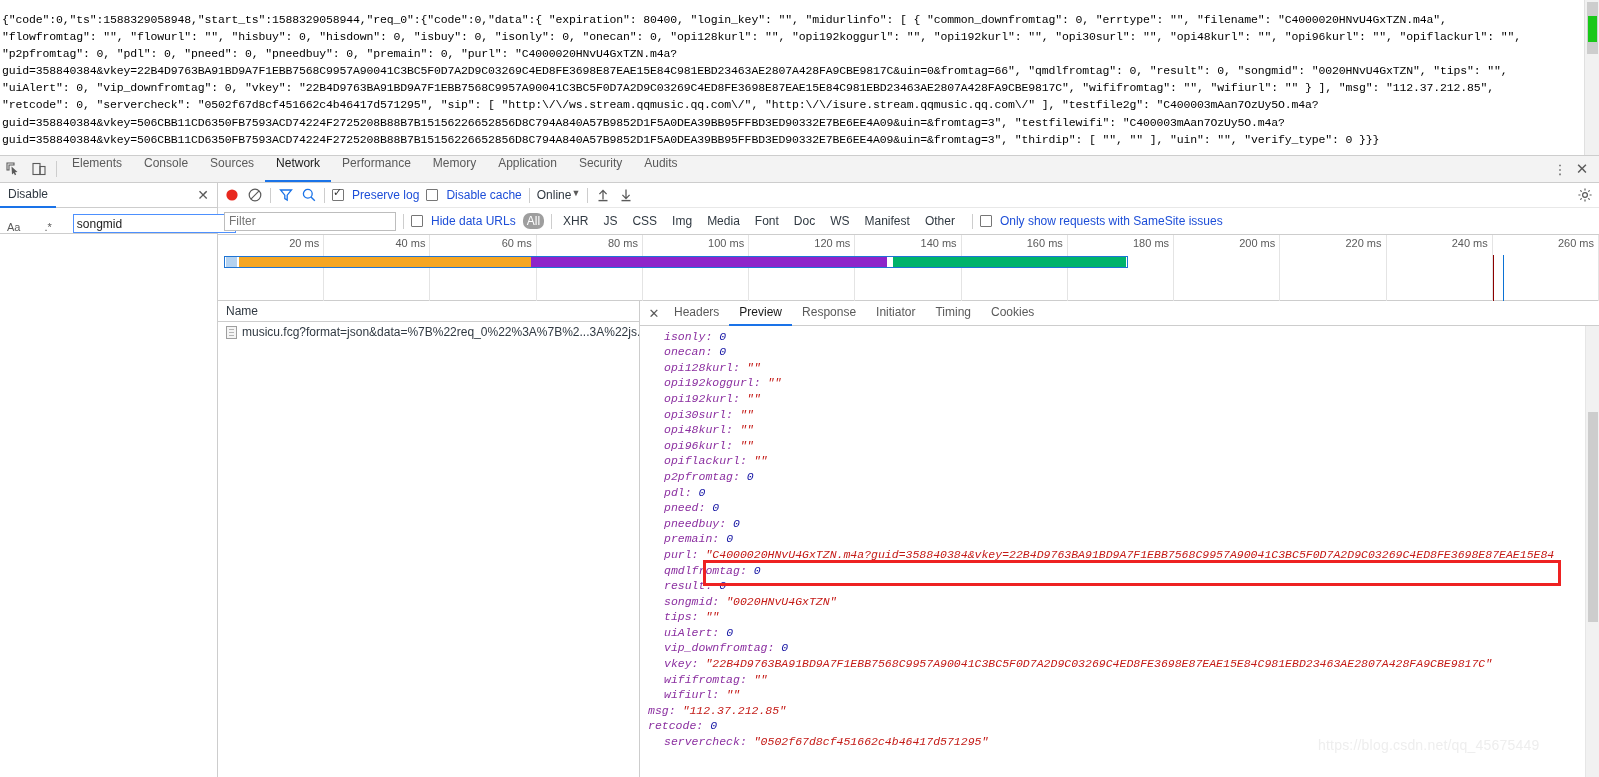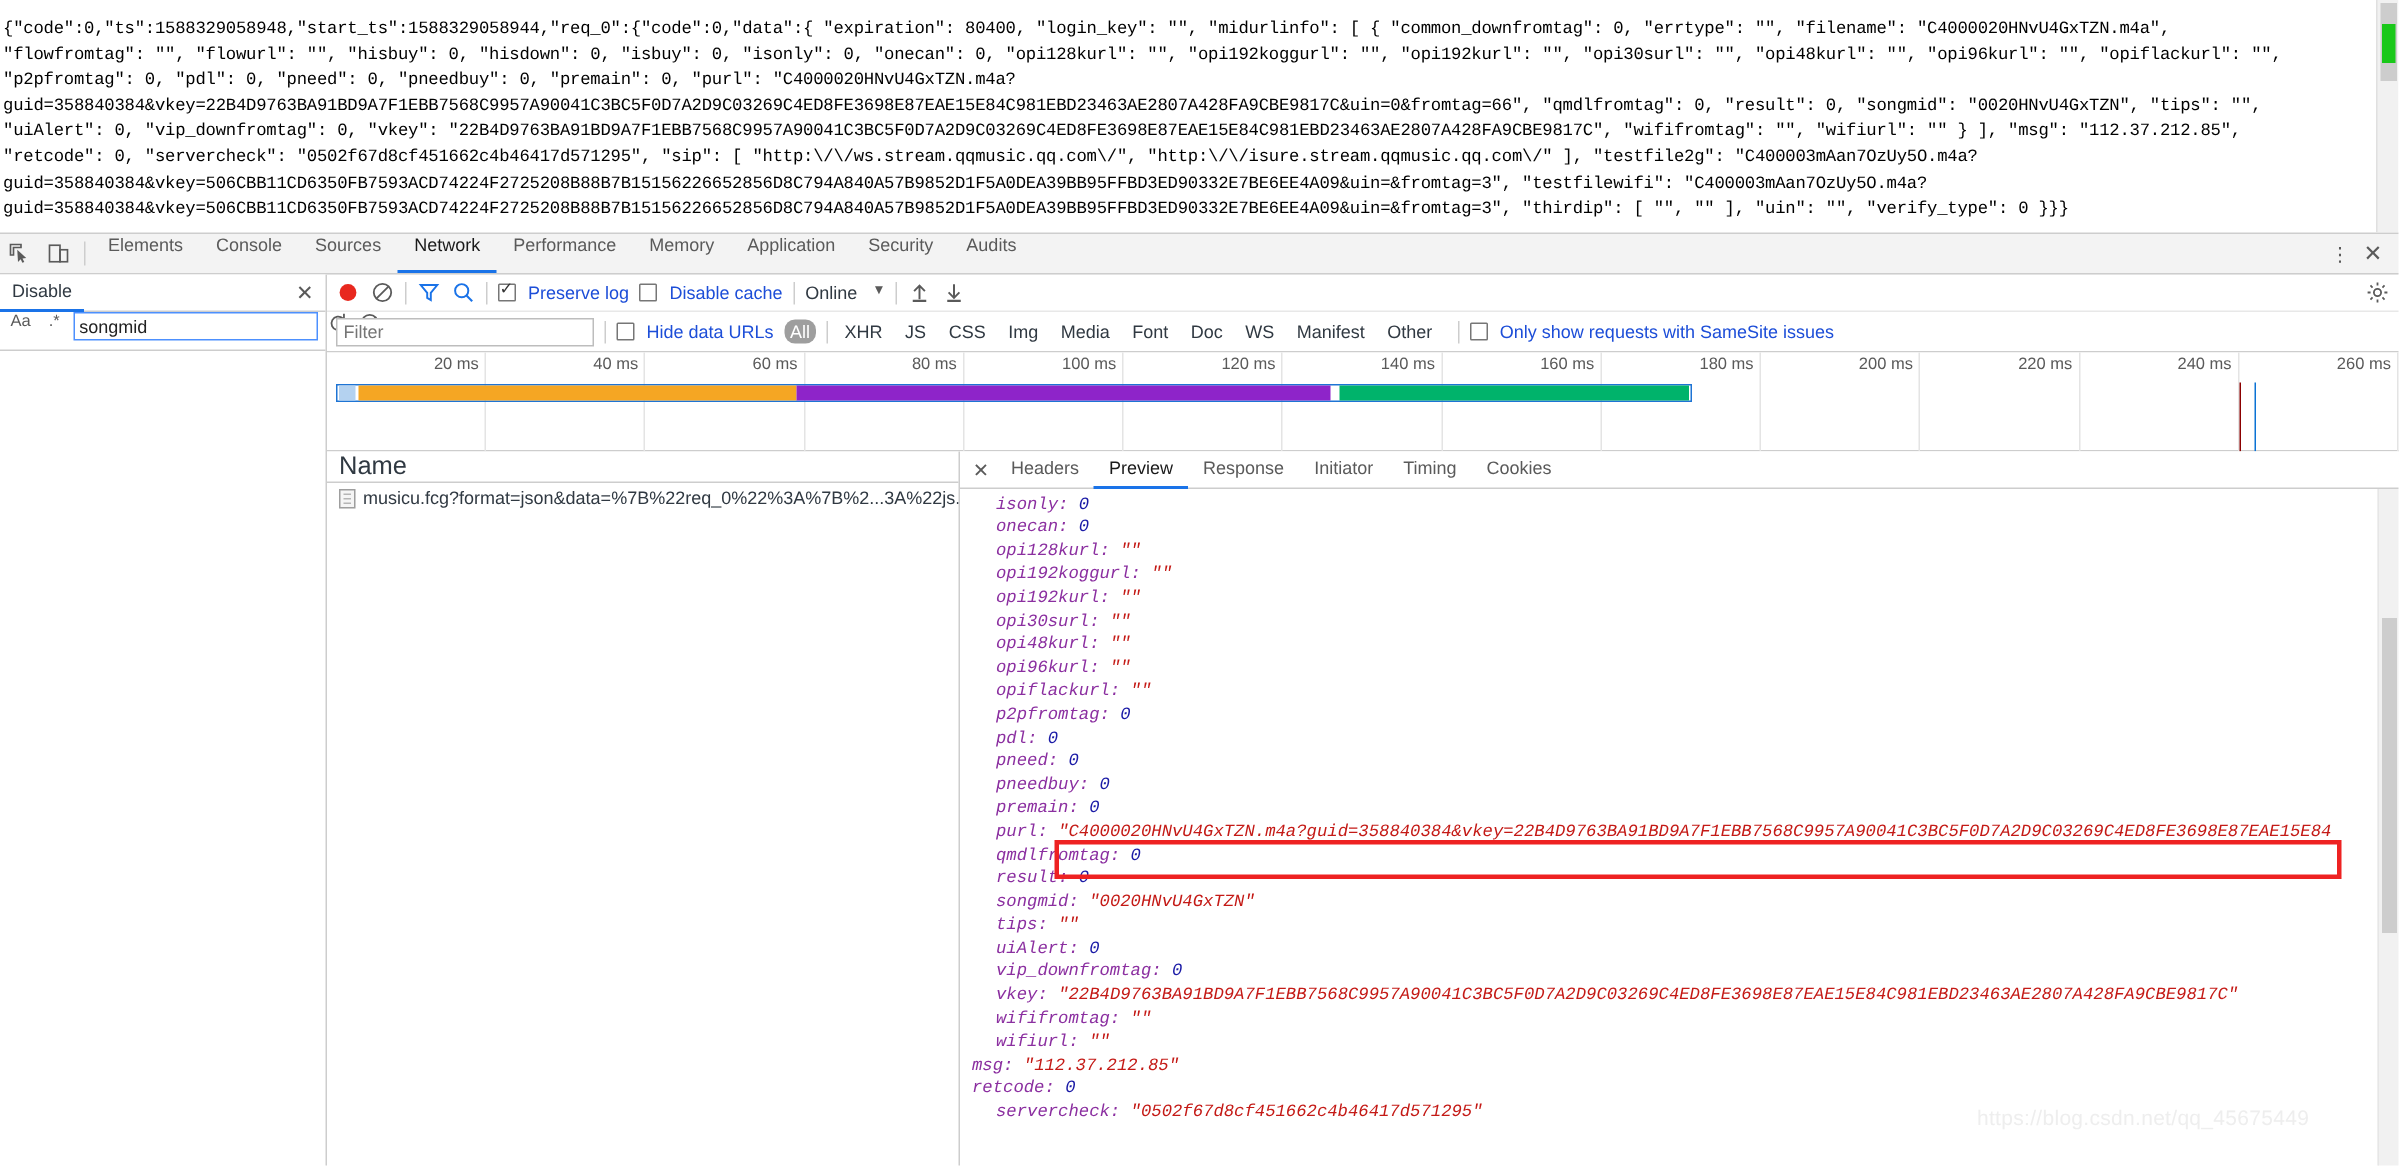--- a/index.html
+++ b/index.html
@@ -89,21 +89,21 @@
   #search-head {
     height: 25px; display: flex; align-items: center;
     border-bottom: 1px solid #cdcdcd; position: relative;
   }
   #search-head .lbl {
     padding: 0 8px; font-size: 12px; color: #303942;
     height: 25px; line-height: 23px; border-bottom: 2px solid #1a73e8;
   }
   #search-head .x { position: absolute; right: 8px; top: 4px; color: #5a5a5a; font-size: 14px; cursor: pointer;}
   #search-tools {
-    height: 26px; display: flex; align-items: flex-start; gap: 6px;
+    height: 26px; display: flex; align-items: flex-end; gap: 18px;
     padding: 0 4px; border-bottom: 1px solid #cdcdcd;
   }
   .st-btn { font-size: 11px; color: #5a5a5a; padding: 0 3px; cursor: pointer; }
   #search-input {
     flex: 1; height: 19px; border: 1px solid #4d90fe; outline: none;
     font-size: 12px; padding: 0 3px; font-family: "Liberation Sans", sans-serif;
     color: #222;
   }
   .mini-icon { width: 16px; height: 16px; cursor: pointer; }
 
@@ -130,21 +130,21 @@
     display: inline-block; position: relative; border-radius: 1px;
   }
   .chkbox.on { background: #fff; }
   .chkbox.on:after {
     content: "✓"; position: absolute; left: 0px; top: -4px;
     font-size: 11px; color: #333;
   }
   .vsep { width: 1px; height: 15px; background: #cdcdcd; }
   .ftype { font-size: 12px; color: #303942; padding: 1px 4px; cursor: pointer; border-radius: 7px;}
   .ftype.sel { background: #9e9e9e; color: #fff; }
-  .online-sel { display: inline-flex; align-items: flex-start; gap: 10px; font-size: 12px; color: #303942; cursor: pointer;}
+  .online-sel { display: inline-flex; align-items: flex-start; font-size: 12px; color: #303942; cursor: pointer;}
 
   
   #overview {
     position: relative; height: 66px;
     border-bottom: 1px solid #cdcdcd; background: #fff;
   }
   .tickcell {
     position: absolute; top: 0; height: 66px;
     border-right: 1px solid #e4e4e4;
   }
@@ -158,21 +158,21 @@
   .evline { position: absolute; top: 20px; width: 1px; height: 46px; }
 
   
   #lower { position: absolute; left: 0; right: 0; top: 118px; bottom: 0; }
   #name-pane {
     position: absolute; left: 0; top: 0; width: 422px; bottom: 0;
     border-right: 1px solid #cdcdcd; background: #fff;
   }
   #name-head {
     height: 21px; border-bottom: 1px solid #cdcdcd;
-    font-size: 17px; color: #303942; padding-left: 8px; line-height: 20px;
+    font-size: 12px; color: #303942; padding-left: 8px; line-height: 20px;
   }
   .req-row {
     height: 20px; display: flex; align-items: center; gap: 5px;
     padding-left: 8px; font-size: 12px; color: #303942; cursor: pointer;
     white-space: nowrap; overflow: hidden;
   }
   .doc-icon {
     width: 11px; height: 13px; border: 1px solid #9e9e9e; background: #f5f5f5;
     position: relative; flex: none;
   }

